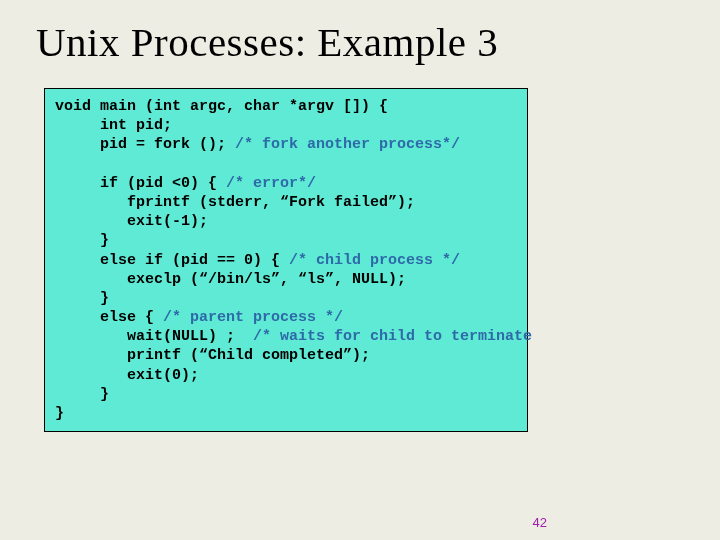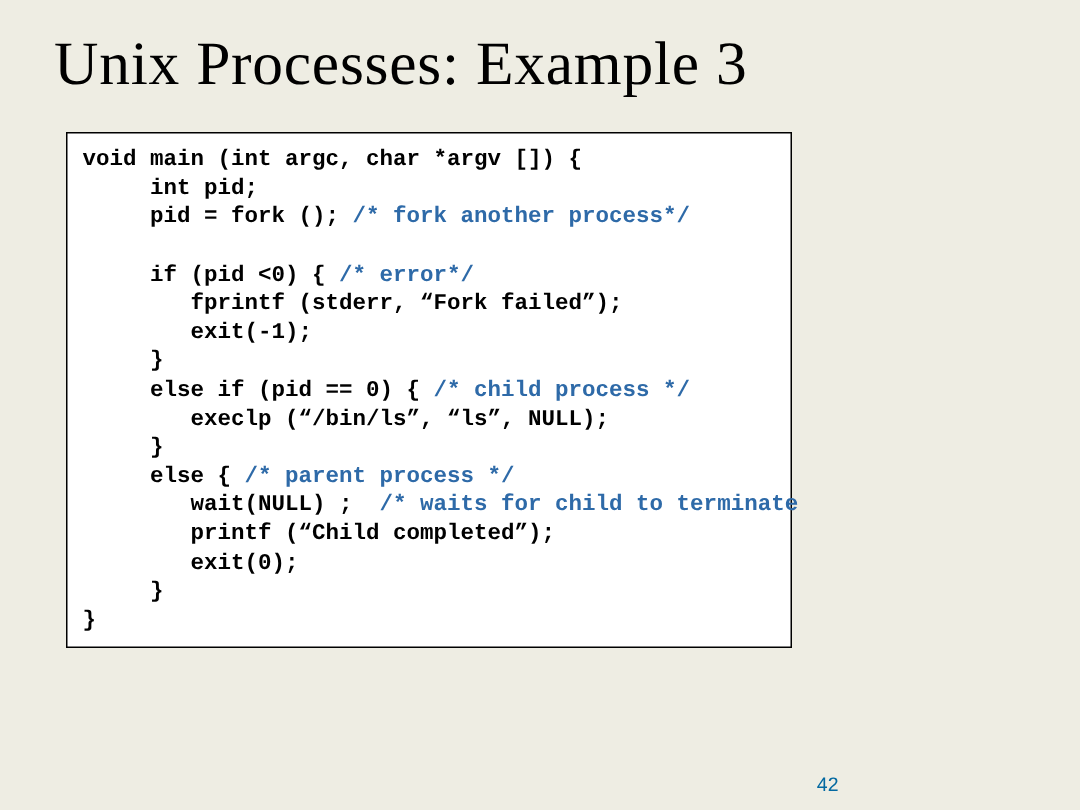--- a/index.html
+++ b/index.html
@@ -31,41 +31,41 @@
     font-size: 22px;
     line-height: 1.25;
     margin: 0 0 14px 0;
   }
   .desc .mono {
     font-family: 'Courier New', Courier, monospace;
     font-size: 22px;
   }
   .codebox {
     border: 1.5px solid #000;
-    background: #ffffff;
+    background: #5eead4;
     margin: 0 8px 0 8px;
     padding: 8px 10px 8px 10px;
     font-family: 'Courier New', Courier, monospace;
     font-size: 15px;
     line-height: 1.28;
     white-space: pre;
     font-weight: bold;
     color: #000;
   }
   .codebox .cmt {
     color: #2e6aa8;
     font-weight: bold;
   }
   .pagenum {
     position: absolute;
-    right: 13px;
+    right: 25px;
     bottom: 10px;
     font-family: Arial, sans-serif;
     font-size: 13px;
-    color: #0369a1;
+    color: #a21caf;
   }
 </style>
 </head>
 <body>
 
 <div class="slide">
 
   <h1 class="title">Unix Processes: Example 3</h1>
 
 

